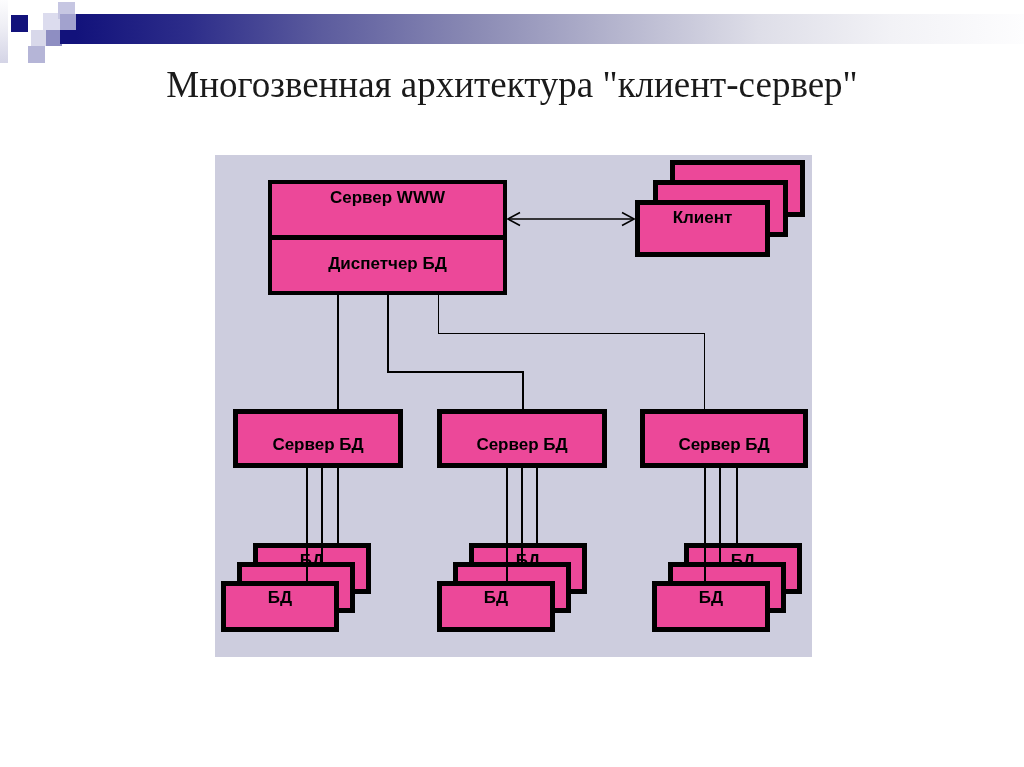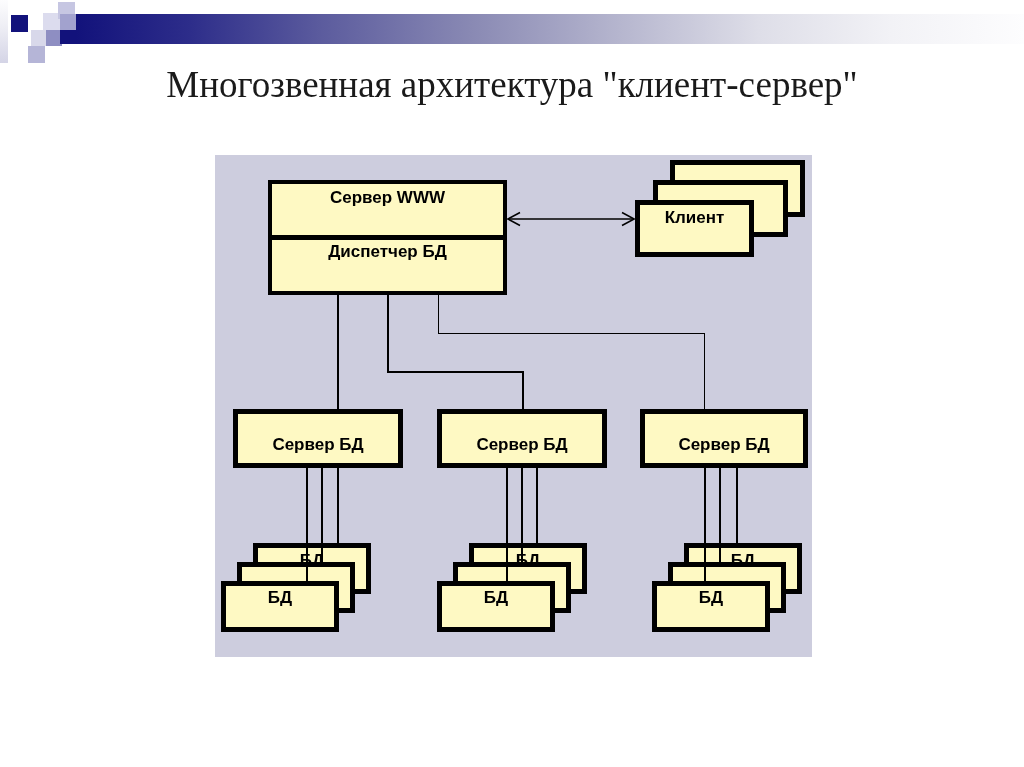--- a/index.html
+++ b/index.html
@@ -12,25 +12,25 @@
   .bar{left:76px;top:14px;right:0;height:30px;
        background:linear-gradient(90deg,#12127b 0%,#2d2d8a 12%,#5c5c9e 26%,#8a8ab4 42%,
                                   #b2b2cc 56%,#dedee8 72%,#f2f2f6 86%,#fdfdfe 100%);}
   .sq{position:absolute;}
   
   .title{left:0;top:63px;width:100%;text-align:center;margin:0;
          font-family:"Liberation Serif",serif;font-weight:400;
          font-size:37px;line-height:44px;color:#1a1a1a;}
   
   .panel{left:215px;top:155px;width:597px;height:502px;background:#cdcdde;}
-  .box{position:absolute;box-sizing:border-box;background:#fef9c3;border:5px solid #000;
+  .box{position:absolute;box-sizing:border-box;background:#ec4899;border:5px solid #000;
        text-align:center;color:#000;font-weight:bold;font-size:17px;line-height:19px;}
   .topbox{left:53px;top:25px;width:239px;height:115px;border-width:4px;padding:0;}
   .topbox .cell{height:51px;padding-top:4px;box-sizing:border-box;}
-  .topbox .cell.second{padding-top:2px;}
+  .topbox .cell.second{padding-top:14px;}
   .topbox .divider{height:5px;background:#000;}
   .z1{z-index:1}.z2{z-index:2}.z3{z-index:3}
   .pad2{padding-top:2px}.pad3{padding-top:3px}.pad4{padding-top:21px}
   .lines{left:0;top:0;width:597px;height:502px;z-index:6;pointer-events:none;}
 </style>
 </head>
 <body>
 
 <div class="slide">
 
@@ -50,21 +50,21 @@
   <div class="abs panel">
 
     <div class="box topbox">
       <div class="cell">Сервер WWW</div>
       <div class="divider"></div>
       <div class="cell second">Диспетчер БД</div>
     </div>
 
     <div class="box z1" style="left:455px;top:5px;width:135px;height:57px;"></div>
     <div class="box z2" style="left:438px;top:25px;width:135px;height:57px;"></div>
-    <div class="box z3 pad3" style="left:420px;top:45px;width:119px;height:57px;">Клиент</div>
+    <div class="box z3 pad3" style="left:420px;top:45px;width:135px;height:57px;">Клиент</div>
 
     <div class="box pad4" style="left:18px;top:254px;width:170px;height:59px;">Сервер БД</div>
     <div class="box pad4" style="left:222px;top:254px;width:170px;height:59px;">Сервер БД</div>
     <div class="box pad4" style="left:425px;top:254px;width:168px;height:59px;">Сервер БД</div>
 
     <div class="box z1 pad3" style="left:38px;top:388px;width:118px;height:51px;">БД</div>
     <div class="box z2" style="left:22px;top:407px;width:118px;height:51px;"></div>
     <div class="box z3 pad2" style="left:6px;top:426px;width:118px;height:51px;">БД</div>
 
     <div class="box z1 pad3" style="left:254px;top:388px;width:118px;height:51px;">БД</div>

